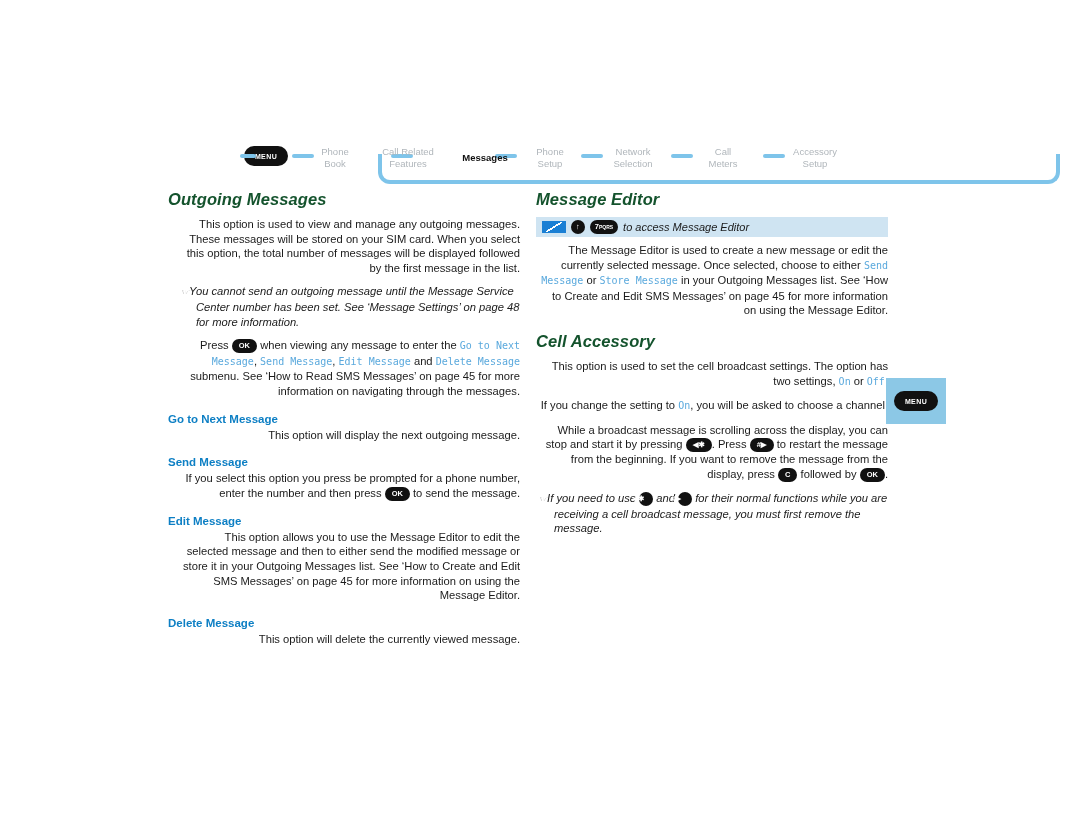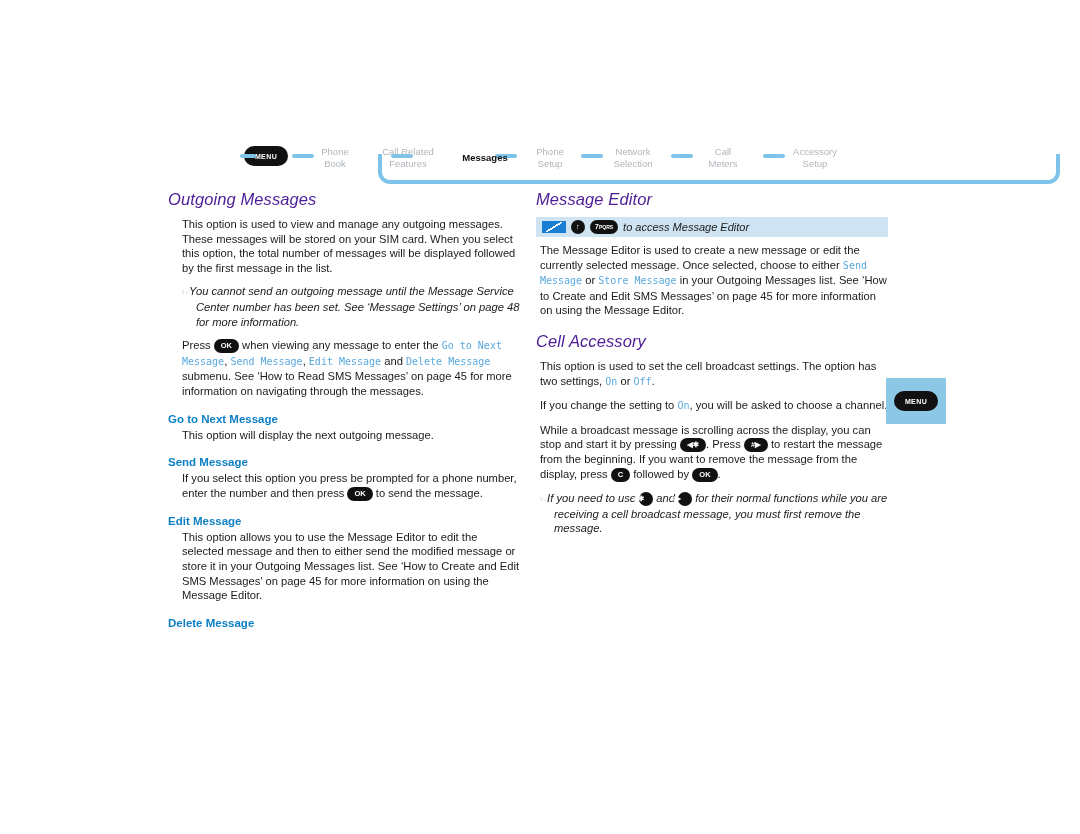--- a/index.html
+++ b/index.html
@@ -22,25 +22,25 @@
   .menu-pill span{color:#fff;font-size:7px;font-weight:bold;letter-spacing:.4px;}
   .nav-label{position:absolute;text-align:center;font-size:9.5px;line-height:11.5px;
     color:#b0b6bb;white-space:pre-line;}
   .nav-label.active{color:#111;font-weight:bold;}
 
   
   .col{position:absolute;top:190px;width:352px;}
   .col-left{left:168px;}
   .col-right{left:536px;}
 
-  h2.sec{font-size:16.5px;font-style:italic;font-weight:normal;color:#4c1d95;
+  h2.sec{font-size:16.5px;font-style:italic;font-weight:bold;color:#14532d;
     margin:0 0 8px 0;letter-spacing:.1px;}
   h3.sub{font-size:11.5px;font-weight:bold;color:#0d7fc4;margin:14px 0 3px 0;}
   p.body{font-size:11.2px;line-height:14.6px;margin:0 0 9px 0;padding-left:14px;
-    color:#1a1a1a;}
+    color:#1a1a1a;text-align:right;}
   p.note{font-size:11.2px;line-height:14.6px;margin:0 0 9px 0;padding-left:28px;
     text-indent:-14px;font-style:italic;color:#1a1a1a;}
   .hand{font-style:normal;font-size:9px;letter-spacing:-1px;}
   .mono{font-family:"DejaVu Sans Mono", monospace;font-size:10px;color:#5aa9dd;
     font-style:normal;}
 
   
   .shortcut{background:#cfe4f2;padding:3px 6px;margin:0 0 6px 0;
     font-size:11px;font-style:italic;display:flex;align-items:center;gap:5px;}
   .flash{width:24px;height:12px;background:#1a7fd4;position:relative;
@@ -124,20 +124,21 @@
     <p class="body">
       <span>If you select this option you press be prompted for a phone number, enter the number and then press</span>
       <span class="key wide">OK</span>
       <span>to send the message.</span>
     </p>
 
     <h3 class="sub">Edit Message</h3>
     <p class="body">This option allows you to use the Message Editor to edit the selected message and then to either send the modified message or store it in your Outgoing Messages list. See ‘How to Create and Edit SMS Messages’ on page 45 for more information on using the Message Editor.</p>
 
     <h3 class="sub">Delete Message</h3>
+    <p class="body">This option will delete the currently viewed message.</p>
   </div>
 
   <div class="col col-right">
     <h2 class="sec">Message Editor</h2>
 
     <div class="shortcut">
       <span class="flash"></span>
       <span class="key">↑</span>
       <span class="key">
           <span>7</span>

